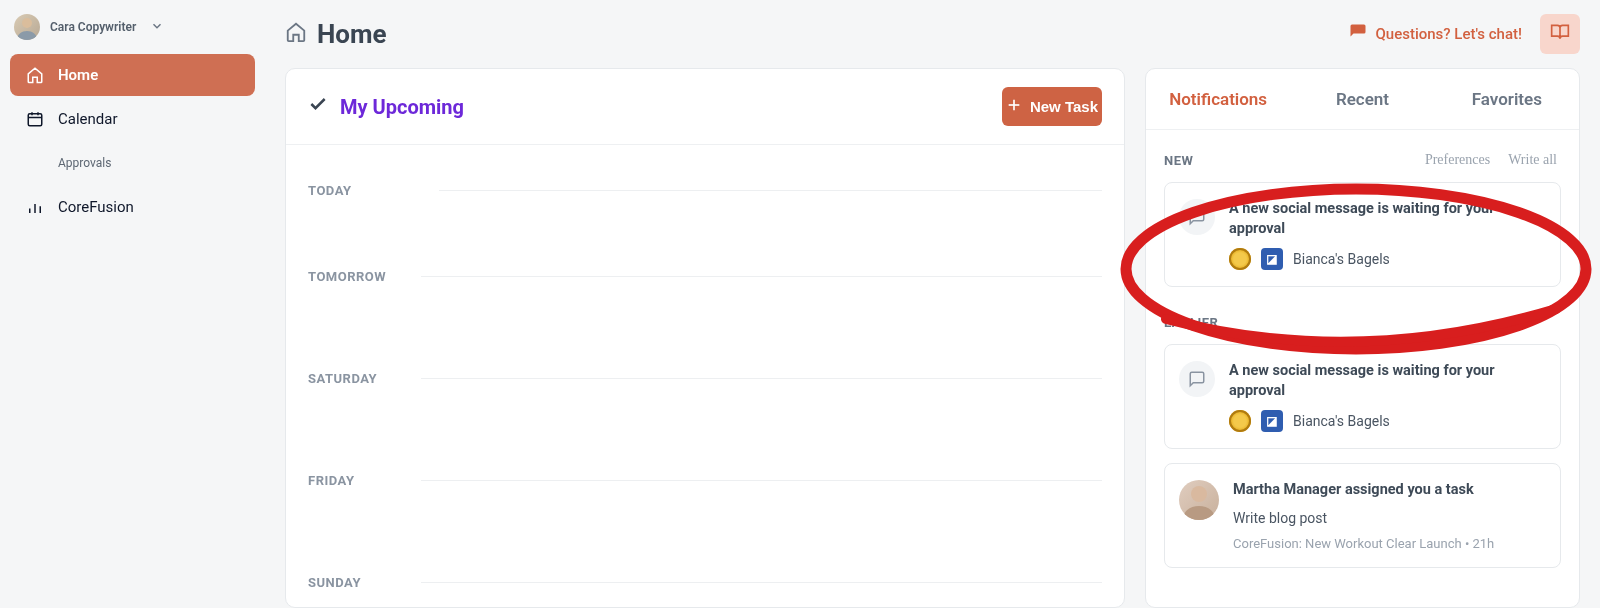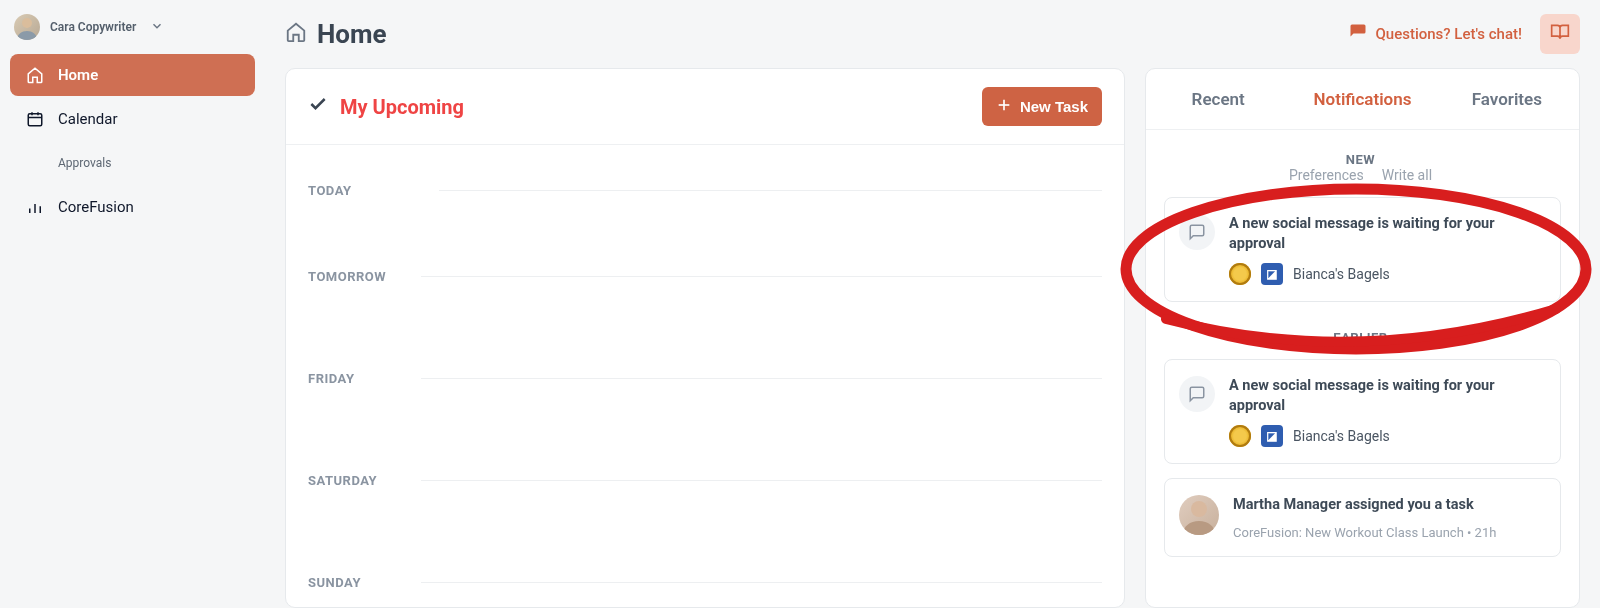--- a/index.html
+++ b/index.html
@@ -28,38 +28,38 @@
   .top-right { display:flex; align-items:center; gap:18px; }
   .chat-link { color:#d2603f; font-size:15px; font-weight:500; display:flex; align-items:center; gap:8px; cursor:pointer; }
   .book-btn { width:40px; height:40px; background:#f8d6cc; border-radius:6px; display:flex; align-items:center; justify-content:center; color:#d2603f; cursor:pointer; }
 
   .content-row { display:flex; gap:20px; min-height:0; flex:1; }
   .panel { background:#fff; border:1px solid #e6e9ec; border-radius:10px; }
 
   
   .upcoming { flex:1; display:flex; flex-direction:column; }
   .upcoming-header { display:flex; align-items:center; justify-content:space-between; padding:18px 22px; border-bottom:1px solid #eef0f2; }
-  .upcoming-title { display:flex; align-items:center; gap:12px; font-size:20px; font-weight:700; color:#ef4444; }
-  .new-task-btn { background:#ce6344; color:#fff; border:none; border-radius:6px; padding:10px 14px; font-size:15px; font-weight:600; display:flex; align-items:center; gap:8px; cursor:pointer; }
+  .upcoming-title { display:flex; align-items:center; gap:12px; font-size:20px; font-weight:700; color:#6d28d9; }
+  .new-task-btn { background:#ce6344; color:#fff; border:none; border-radius:6px; padding:10px 4px; font-size:15px; font-weight:600; display:flex; align-items:center; gap:8px; cursor:pointer; }
   .days { padding:10px 22px 22px 22px; display:flex; flex-direction:column; }
   .day-row { display:flex; align-items:center; gap:18px; height:102px; }
   .day-row:first-child { height:70px;gap:36px; }
   .day-label { font-size:13px; font-weight:700; letter-spacing:0.5px; color:#8a94a1; min-width:95px; text-transform:uppercase; }
   .day-line { flex:1; height:1px; background:#edeff1; }
 
   
   .notif { width:435px; flex-shrink:0; display:flex; flex-direction:column; }
   .notif-tabs { display:flex; border-bottom:1px solid #eef0f2; }
   .notif-tab { flex:1; text-align:center; padding:20px 0; font-size:17px; font-weight:600; color:#6b7684; cursor:pointer; }
   .notif-tab.active { color:#d2603f; }
   .notif-body { padding:16px 18px; flex:1; overflow:auto; }
-  .section-row { display:flex; align-items:center; justify-content:flex-start; margin:6px 4px 14px 0;flex-direction:column; }
+  .section-row { display:flex; align-items:center; justify-content:space-between; margin:6px 4px 14px 0; }
   .section-label { font-size:13px; font-weight:700; letter-spacing:0.5px; color:#6b7684; }
   .section-links { display:flex; gap:18px; }
-  .section-link { font-size:14px; color:#9aa3ae; cursor:pointer; }
+  .section-link { font-size:14px; color:#9aa3ae; cursor:pointer;font-family:Liberation Serif, serif; }
   .card { border:1px solid #e6e9ec; border-radius:8px; padding:16px 16px 16px 14px; display:flex; gap:14px; margin-bottom:14px; }
   .card .lead-icon { width:36px; height:36px; border-radius:50%; background:#f2f4f6; display:flex; align-items:center; justify-content:center; flex-shrink:0; color:#8a94a1; }
   .card .lead-avatar { width:40px; height:40px; border-radius:50%; background:linear-gradient(135deg,#e0cdbf,#c8b09c); flex-shrink:0; overflow:hidden; display:flex; align-items:center; justify-content:center; }
   .card-content { flex:1; display:flex; flex-direction:column; gap:10px; }
   .card-title { font-size:14.5px; font-weight:700; color:#3e4a57; line-height:1.35; }
   .brand-row { display:flex; align-items:center; gap:10px; font-size:14px; color:#4a5562; }
   .badge { width:22px; height:22px; border-radius:4px; display:flex; align-items:center; justify-content:center; }
   .badge.sun { background:radial-gradient(circle,#f4c94b 40%,#e2a714 70%); border-radius:50%; box-shadow:0 0 0 2px #b07b10 inset; }
   .badge.sq { background:#2f5db0; color:#fff; font-size:12px; font-weight:700; }
   .meta { font-size:13px; color:#9aa3ae; }
@@ -178,38 +178,38 @@
         <div class="days">
           <div class="day-row">
               <span class="day-label">TODAY</span>
               <span class="day-line"></span>
             </div>
           <div class="day-row">
               <span class="day-label">TOMORROW</span>
               <span class="day-line"></span>
             </div>
           <div class="day-row">
+              <span class="day-label">SATURDAY</span>
+              <span class="day-line"></span>
+            </div>
+          <div class="day-row">
               <span class="day-label">FRIDAY</span>
-              <span class="day-line"></span>
-            </div>
-          <div class="day-row">
-              <span class="day-label">SATURDAY</span>
               <span class="day-line"></span>
             </div>
           <div class="day-row">
               <span class="day-label">SUNDAY</span>
               <span class="day-line"></span>
             </div>
         </div>
       </section>
 
       <aside class="panel notif" style="position:relative;">
         <div class="notif-tabs">
+          <div class="notif-tab active">Notifications</div>
           <div class="notif-tab">Recent</div>
-          <div class="notif-tab active">Notifications</div>
           <div class="notif-tab">Favorites</div>
         </div>
         <div class="notif-body">
           <div class="section-row">
             <span class="section-label">NEW</span>
             <div class="section-links">
               <span class="section-link">Preferences</span>
               <span class="section-link">Write all</span>
             </div>
           </div>
@@ -252,21 +252,22 @@
 
           <div class="card">
             <div class="lead-avatar">
               <svg viewBox="0 0 40 40">
                   <circle cx="20" cy="14" r="8" fill="#d9b99f"></circle>
                   <path d="M4 40c0-9 7-14 16-14s16 5 16 14" fill="#b89a82"></path>
                 </svg>
             </div>
             <div class="card-content">
               <div class="card-title">Martha Manager assigned you a task</div>
-              <div class="meta">CoreFusion: New Workout Class Launch • 21h</div>
+              <div class="subtext">Write blog post</div>
+              <div class="meta">CoreFusion: New Workout Clear Launch • 21h</div>
             </div>
           </div>
         </div>
 
         <svg class="annotation" style="left:-40px; top:100px; width:500px; height:200px;" viewBox="0 0 500 200">
           <ellipse cx="250" cy="100" rx="230" ry="80" fill="none" stroke="#d81e1e" stroke-width="11" stroke-linecap="round"></ellipse>
           <path d="M60 150 Q250 200 450 140" fill="none" stroke="#d81e1e" stroke-width="10" stroke-linecap="round"></path>
         </svg>
       </aside>
     </div>

